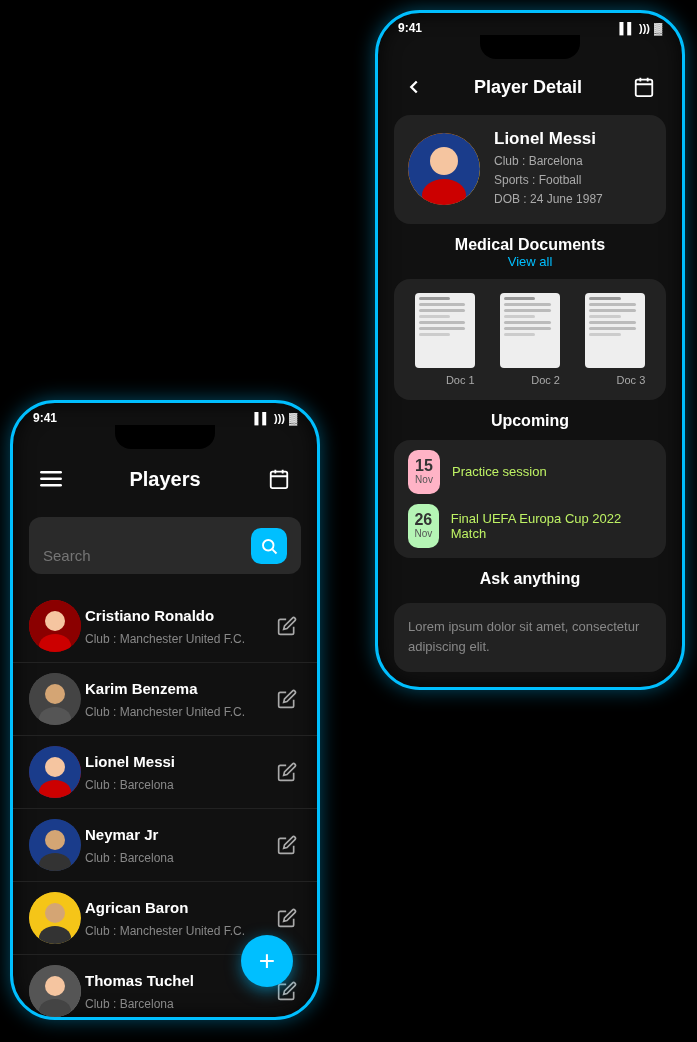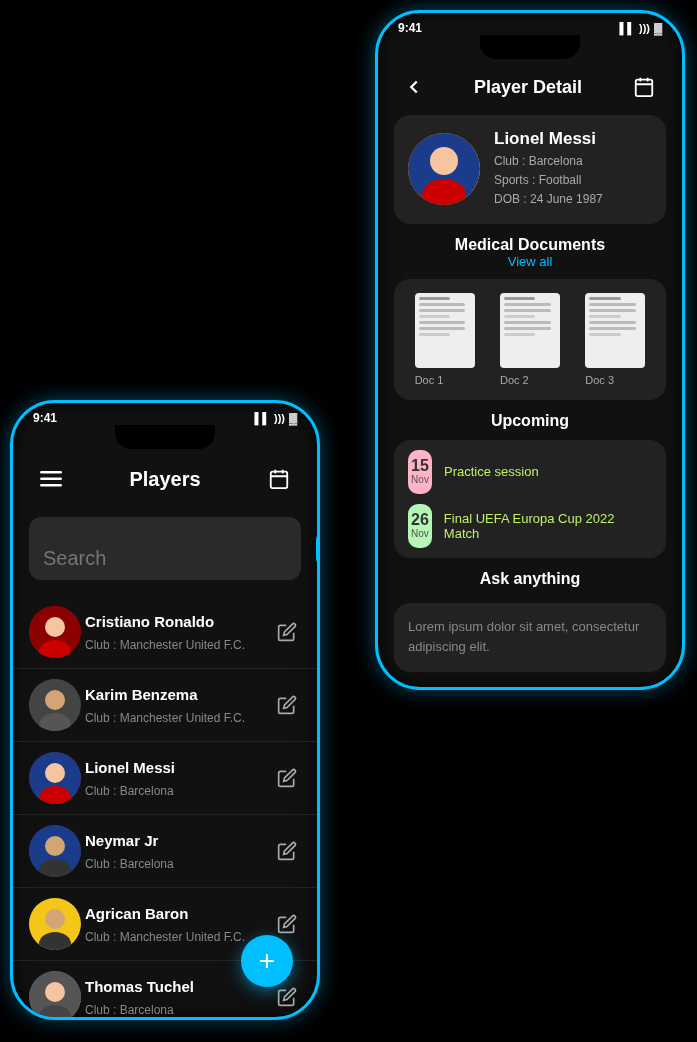--- a/index.html
+++ b/index.html
@@ -106,21 +106,21 @@
       align-items: center;
       padding: 10px 14px;
       gap: 8px;
     }
 
     .search-bar input {
       background: transparent;
       border: none;
       outline: none;
       color: #aaa;
-      font-size: 20px;
+      font-size: 15px;
       flex: 1;
       margin-top: 20px;
     }
 
     .search-btn {
       width: 36px;
       height: 36px;
       background: #00bfff;
       border-radius: 10px;
       display: flex;
@@ -292,21 +292,21 @@
       border-radius: 16px;
       padding: 14px;
       display: flex;
       gap: 12px;
       justify-content: space-around;
     }
 
     .doc-item {
       display: flex;
       flex-direction: column;
-      align-items: flex-start;
+      align-items: flex-end;
       gap: 6px;
     }
 
     .doc-thumbnail {
       width: 60px;
       height: 75px;
       background: #eee;
       border-radius: 4px;
       display: flex;
       flex-direction: column;
@@ -343,21 +343,21 @@
       gap: 10px;
     }
 
     .event-item {
       display: flex;
       align-items: center;
       gap: 12px;
     }
 
     .event-date {
-      width: 24px;
+      width: 32px;
       height: 44px;
       border-radius: 10px;
       display: flex;
       flex-direction: column;
       align-items: center;
       justify-content: center;
     }
 
     .event-date-pink { background: #ffb3c6; }
     .event-date-green { background: #b5f5b5; }

